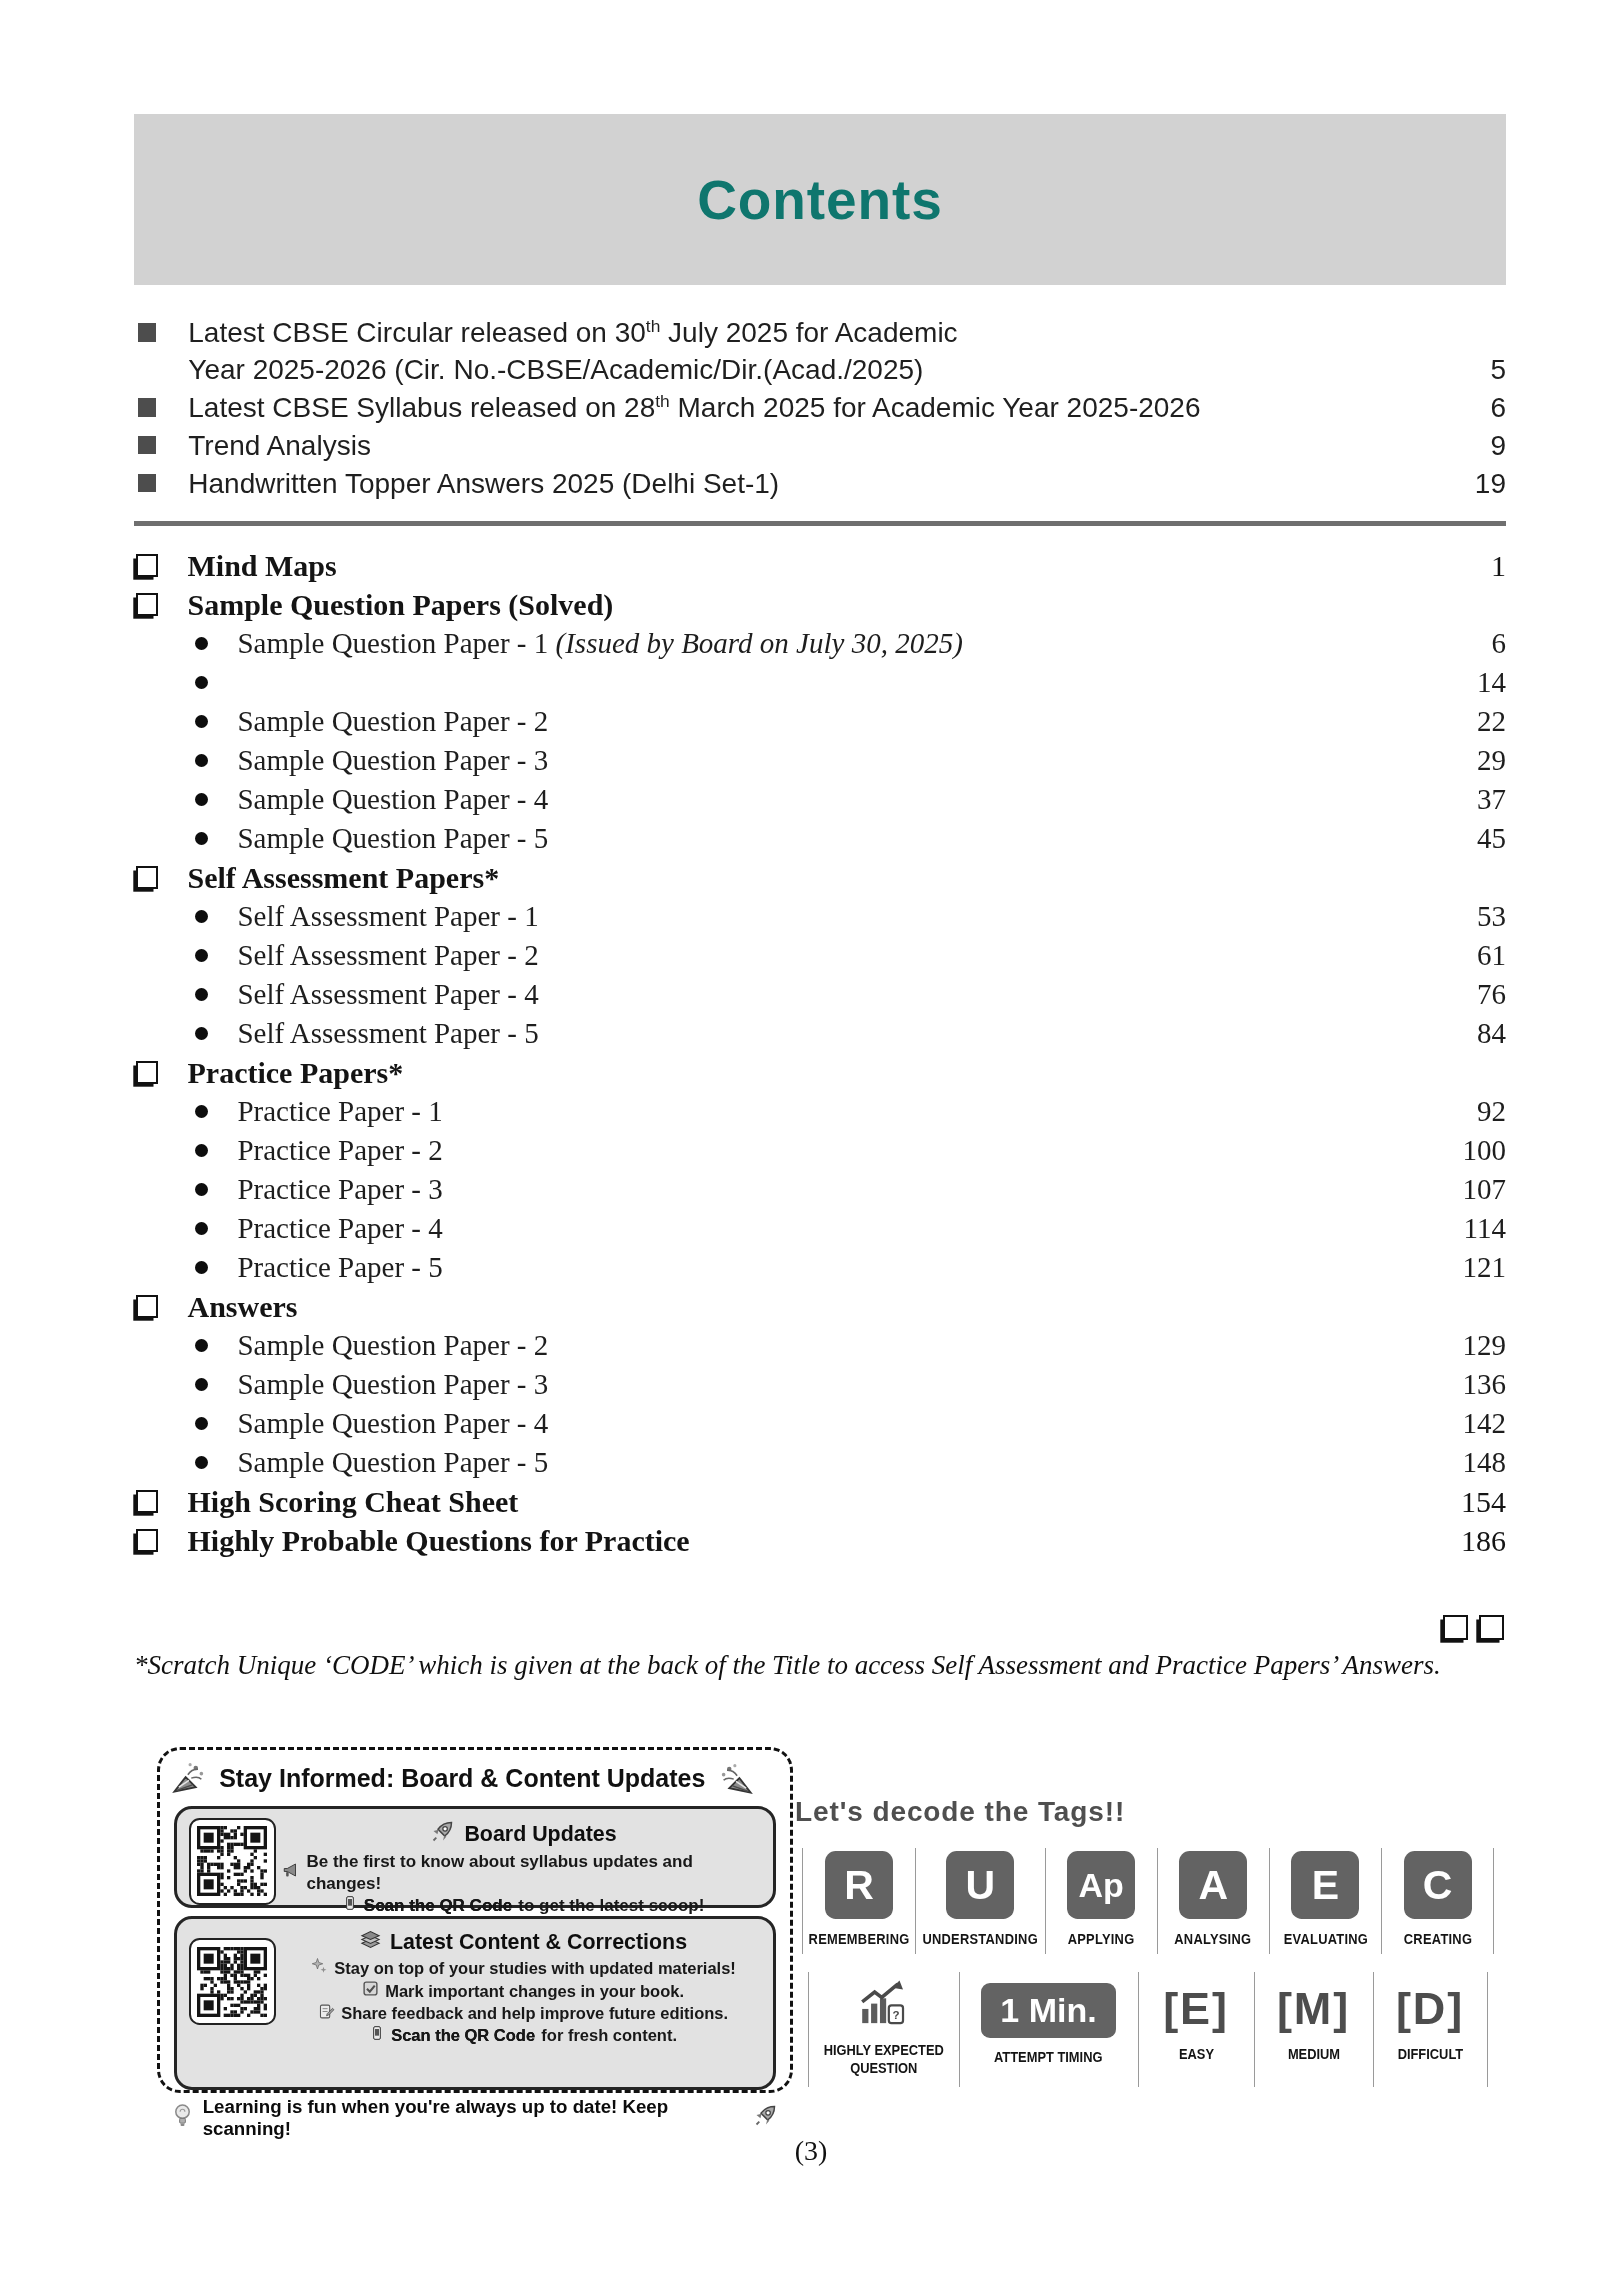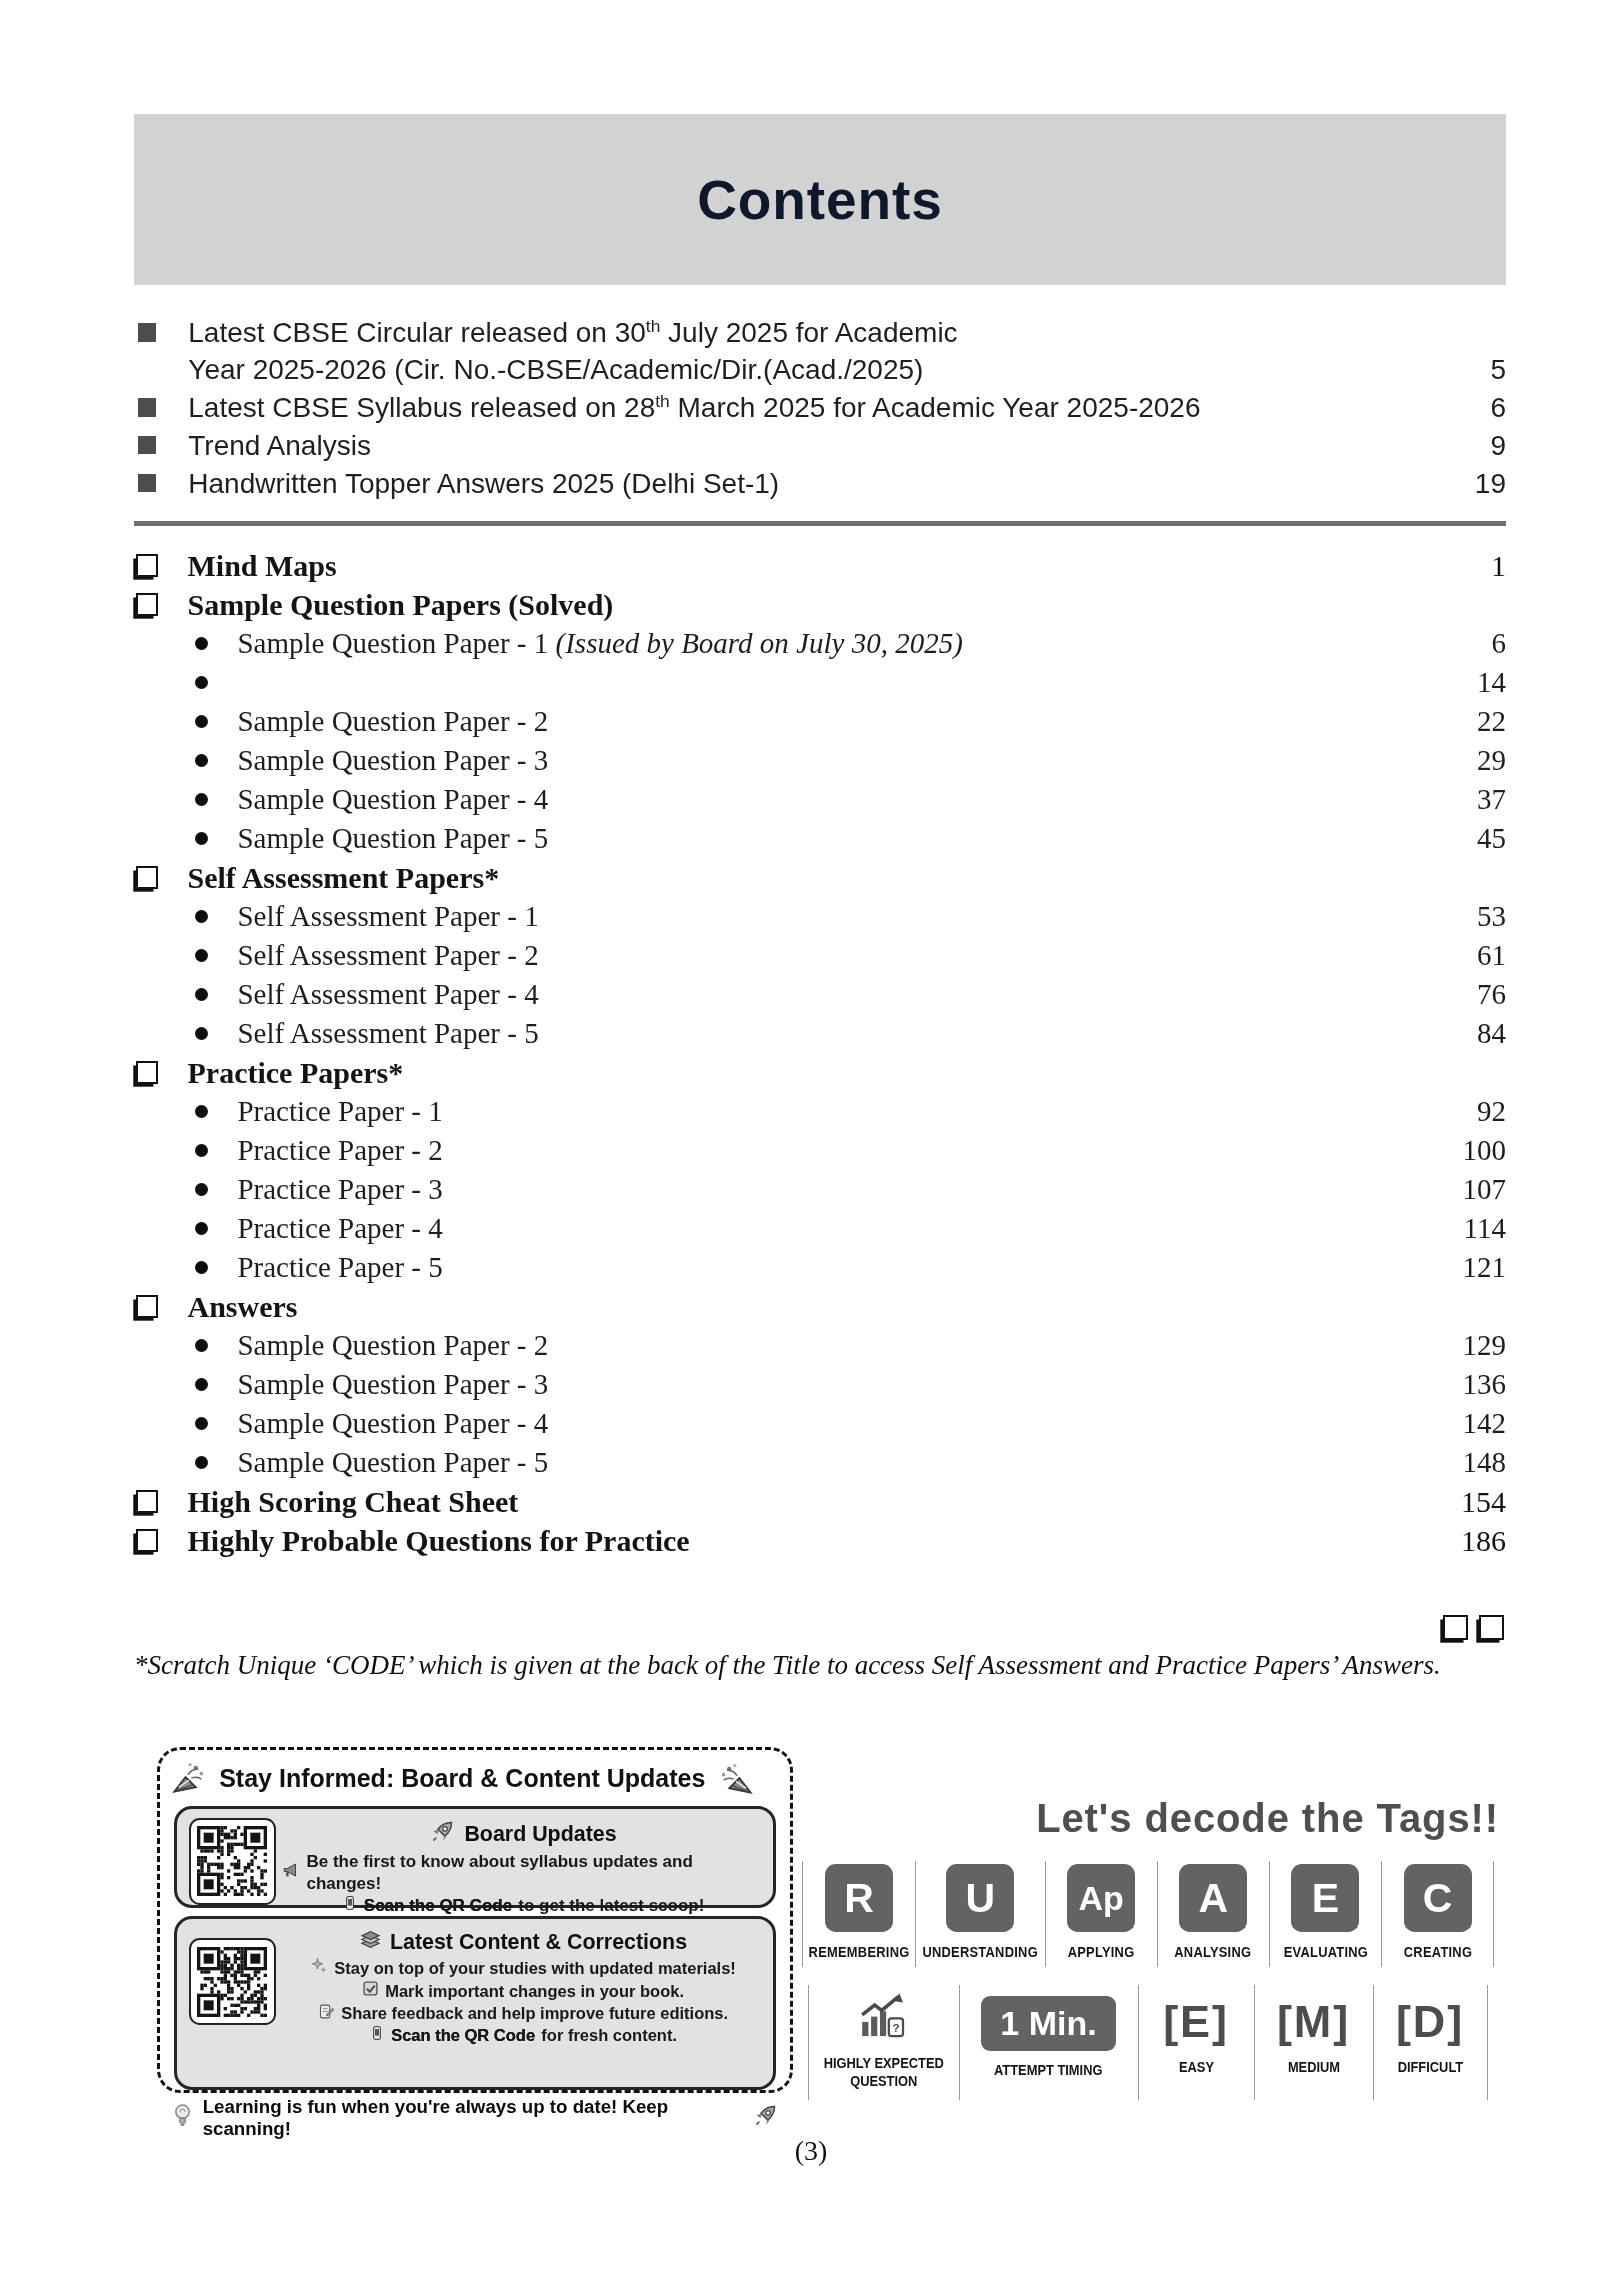--- a/index.html
+++ b/index.html
@@ -2,21 +2,21 @@
 <html style="font-size:14.3px"><head>
 <meta charset="utf-8">
 <style>
   html,body{margin:0;padding:0;background:#ffffff;}
   .page{position:relative;width:1622px;height:2281px;background:#fff;overflow:hidden;
         font-family:"Liberation Sans",sans-serif;color:#1c1c1c;}
 
   
   .header-bar{position:absolute;left:134px;top:114px;width:1372px;height:171px;
               background:#d2d2d2;display:flex;align-items:center;justify-content:center;}
-  .header-bar h1{margin:0;font-size:55px;font-weight:700;color:#0f172a;letter-spacing:0.9px;
+  .header-bar h1{margin:0;font-size:55px;font-weight:700;color:#0f766e;letter-spacing:0.9px;
                  font-family:"Liberation Sans",sans-serif;}
 
   
   .top-list{position:absolute;left:134px;top:314px;width:1372px;
             font-size:28px;color:#1f1f1f;}
   .tl-row{display:flex;align-items:flex-start;margin-bottom:0.9px;}
   .tl-bullet{flex:0 0 auto;width:18.7px;height:18.7px;background:#4d4d4d;margin:9px 32px 0 3.6px;}
   .tl-text{flex:1;line-height:37px;}
   .tl-page{margin-left:21.4px;line-height:37px;align-self:flex-end;}
   sup{font-size:0.62em;vertical-align:super;line-height:0;}
@@ -61,21 +61,21 @@
             font-size:21.4px;font-weight:700;color:#0e0e0e;margin-top:1.8px;}
   .sb-line{display:flex;align-items:center;justify-content:center;gap:6.2px;
            font-size:17px;font-weight:700;color:#181818;line-height:22px;}
   .subbox.second .sb-line{font-size:16.5px;line-height:21.4px;}
   .xbold{text-shadow:0 0 0.5px #000;}
   .ib-tagline{display:flex;align-items:center;justify-content:center;gap:9px;margin-top:6.2px;
               font-size:18.7px;font-weight:700;color:#0c0c0c;}
 
   
   .tags-panel{position:absolute;left:795px;top:1796px;width:704px;}
-  .tags-title{text-align:right;font-size:40px;font-weight:600;color:#4f4f4f;letter-spacing:0.9px;}
+  .tags-title{text-align:left;font-size:28px;font-weight:600;color:#4f4f4f;letter-spacing:0.9px;}
   .tags-row1{display:flex;margin-top:19.6px;margin-left:7.1px;width:692px;}
   .tags-row1 .tag-cell{flex:1 1 0;border-left:1.3px solid #9a9a9a;display:flex;flex-direction:column;
                        align-items:center;padding:3.6px 0 7.1px 0;}
   .tags-row1 .tag-cell:last-child{border-right:1.3px solid #9a9a9a;}
   .tag-square{width:68px;height:68px;background:#636363;border-radius:10.7px;color:#fff;
               display:flex;align-items:center;justify-content:center;font-weight:700;font-size:41px;}
   .tag-square.small-text{font-size:34px;}
   .tag-label{margin-top:11.6px;font-size:14.3px;font-weight:700;color:#141414;white-space:nowrap;
              transform:scaleX(.9);letter-spacing:0.3px;}
   .tags-row2{display:flex;margin-top:18px;margin-left:12.5px;}

